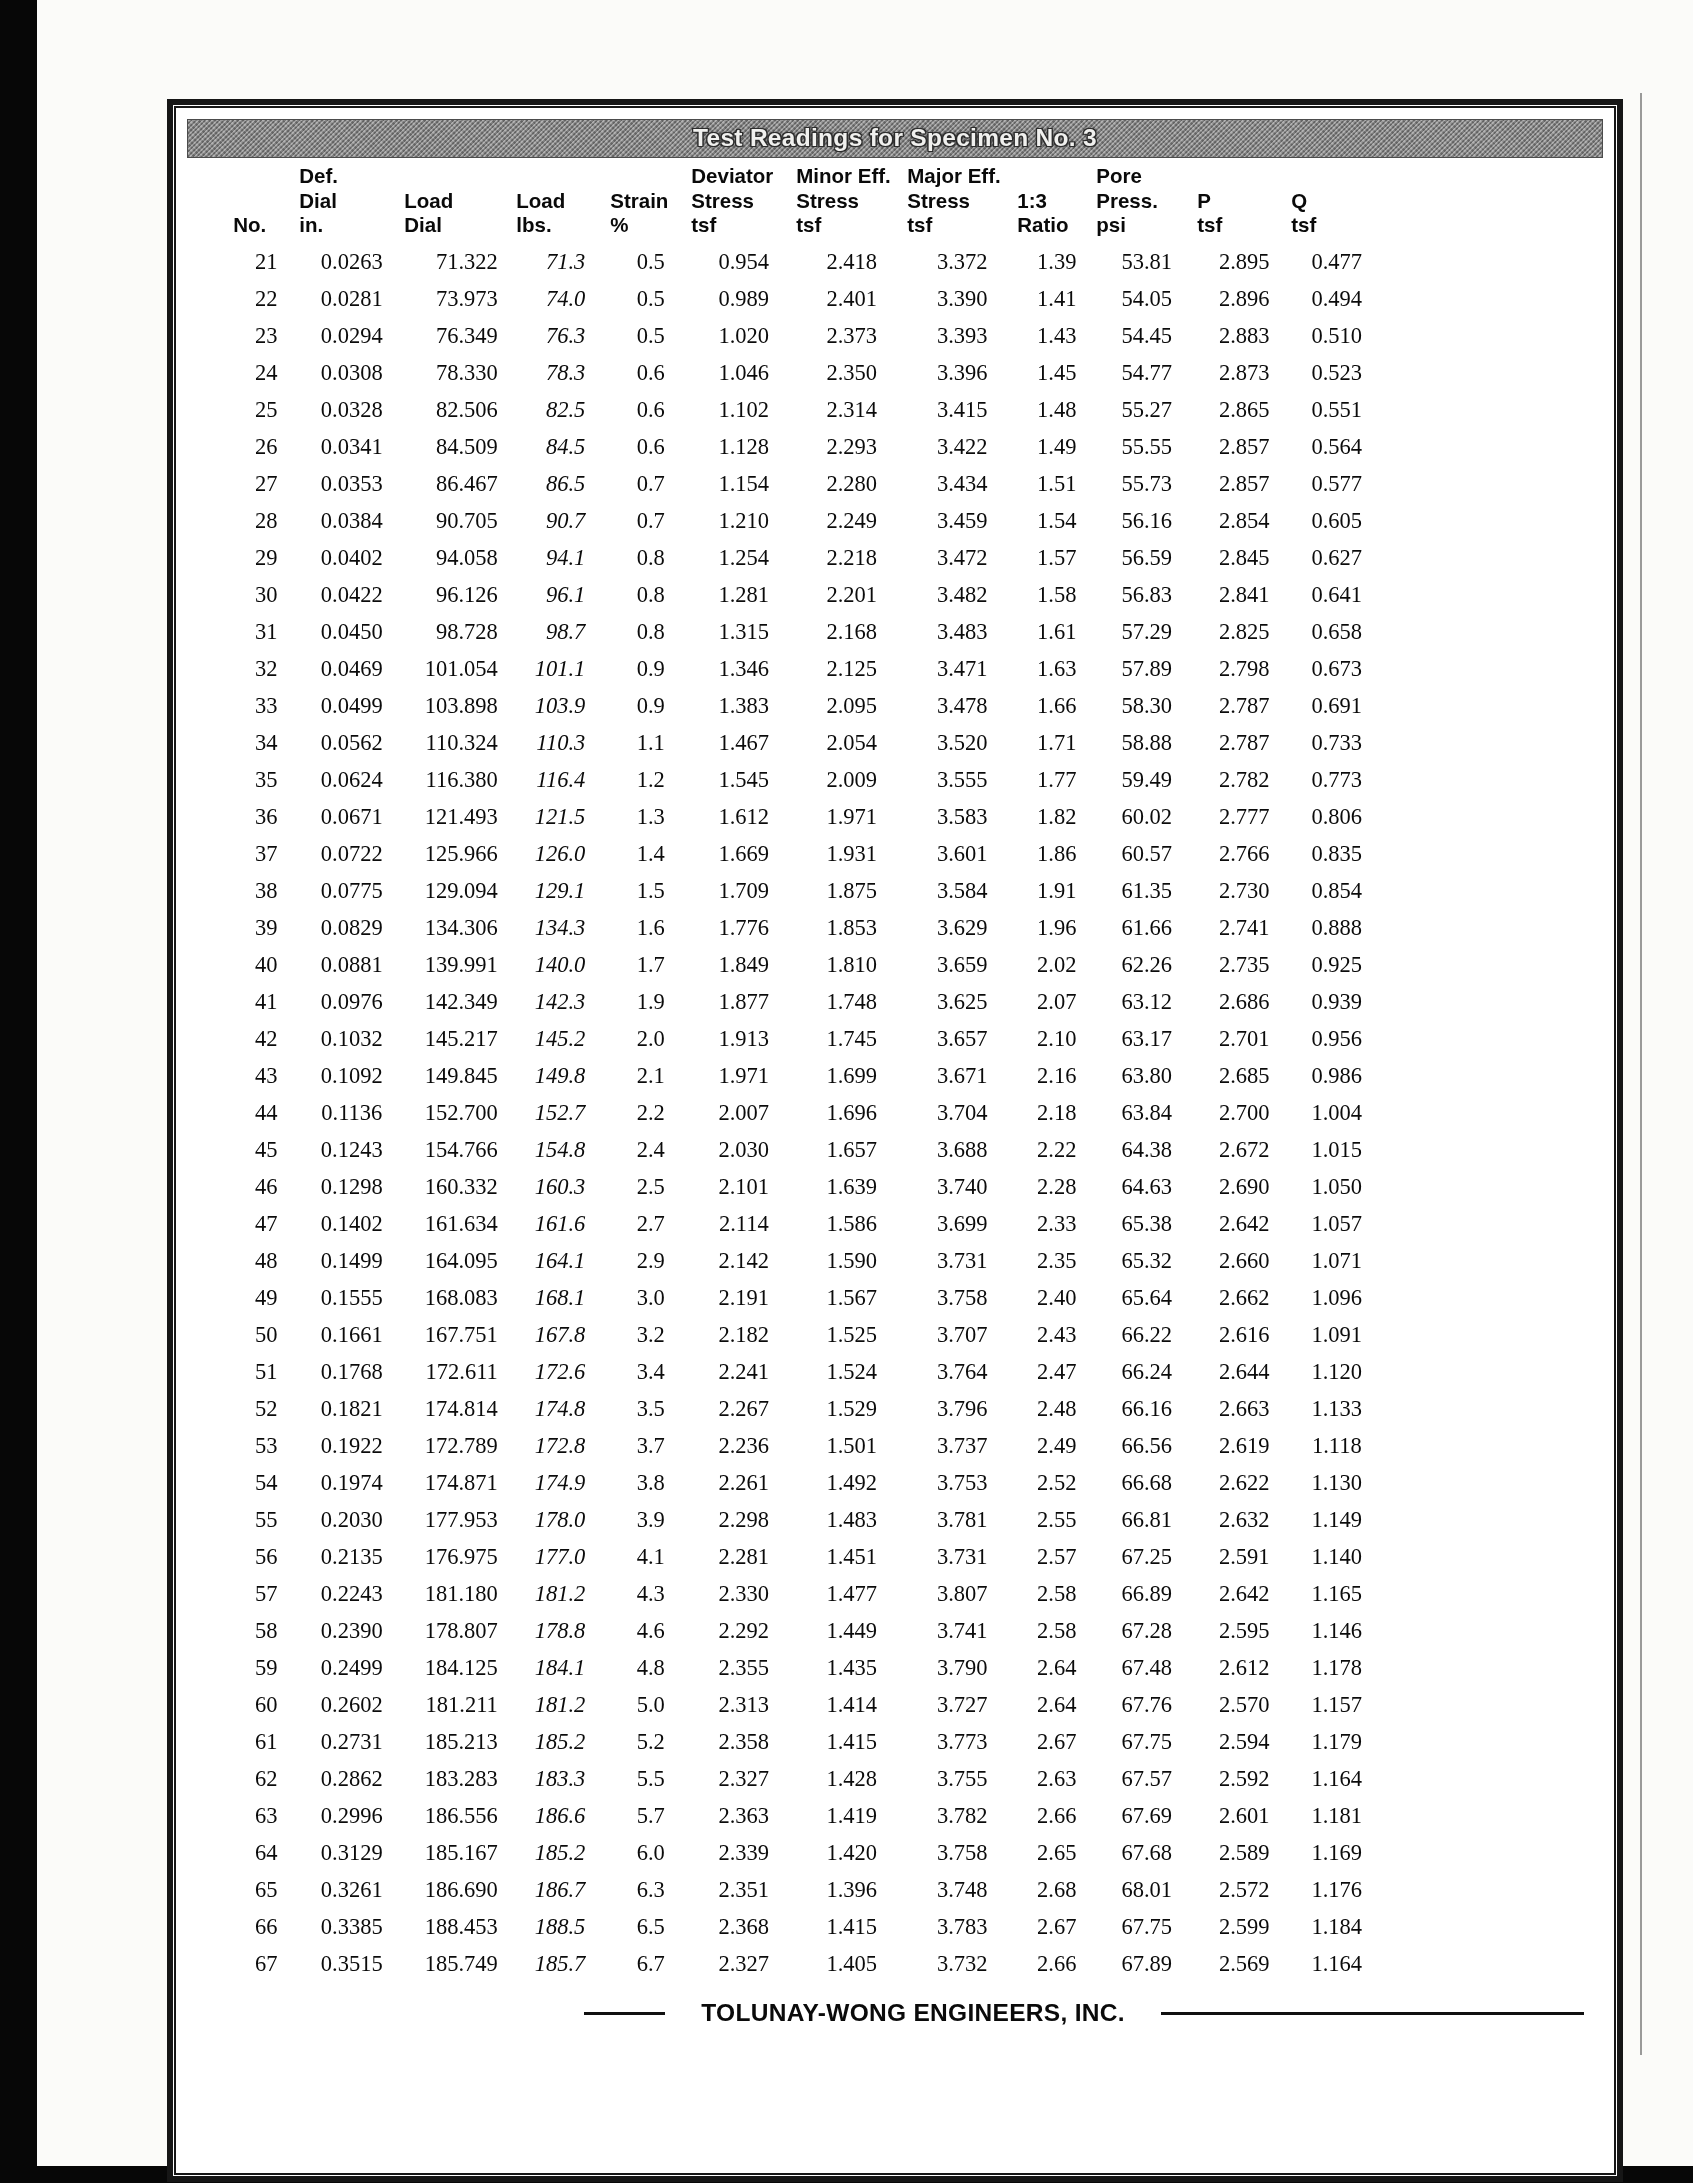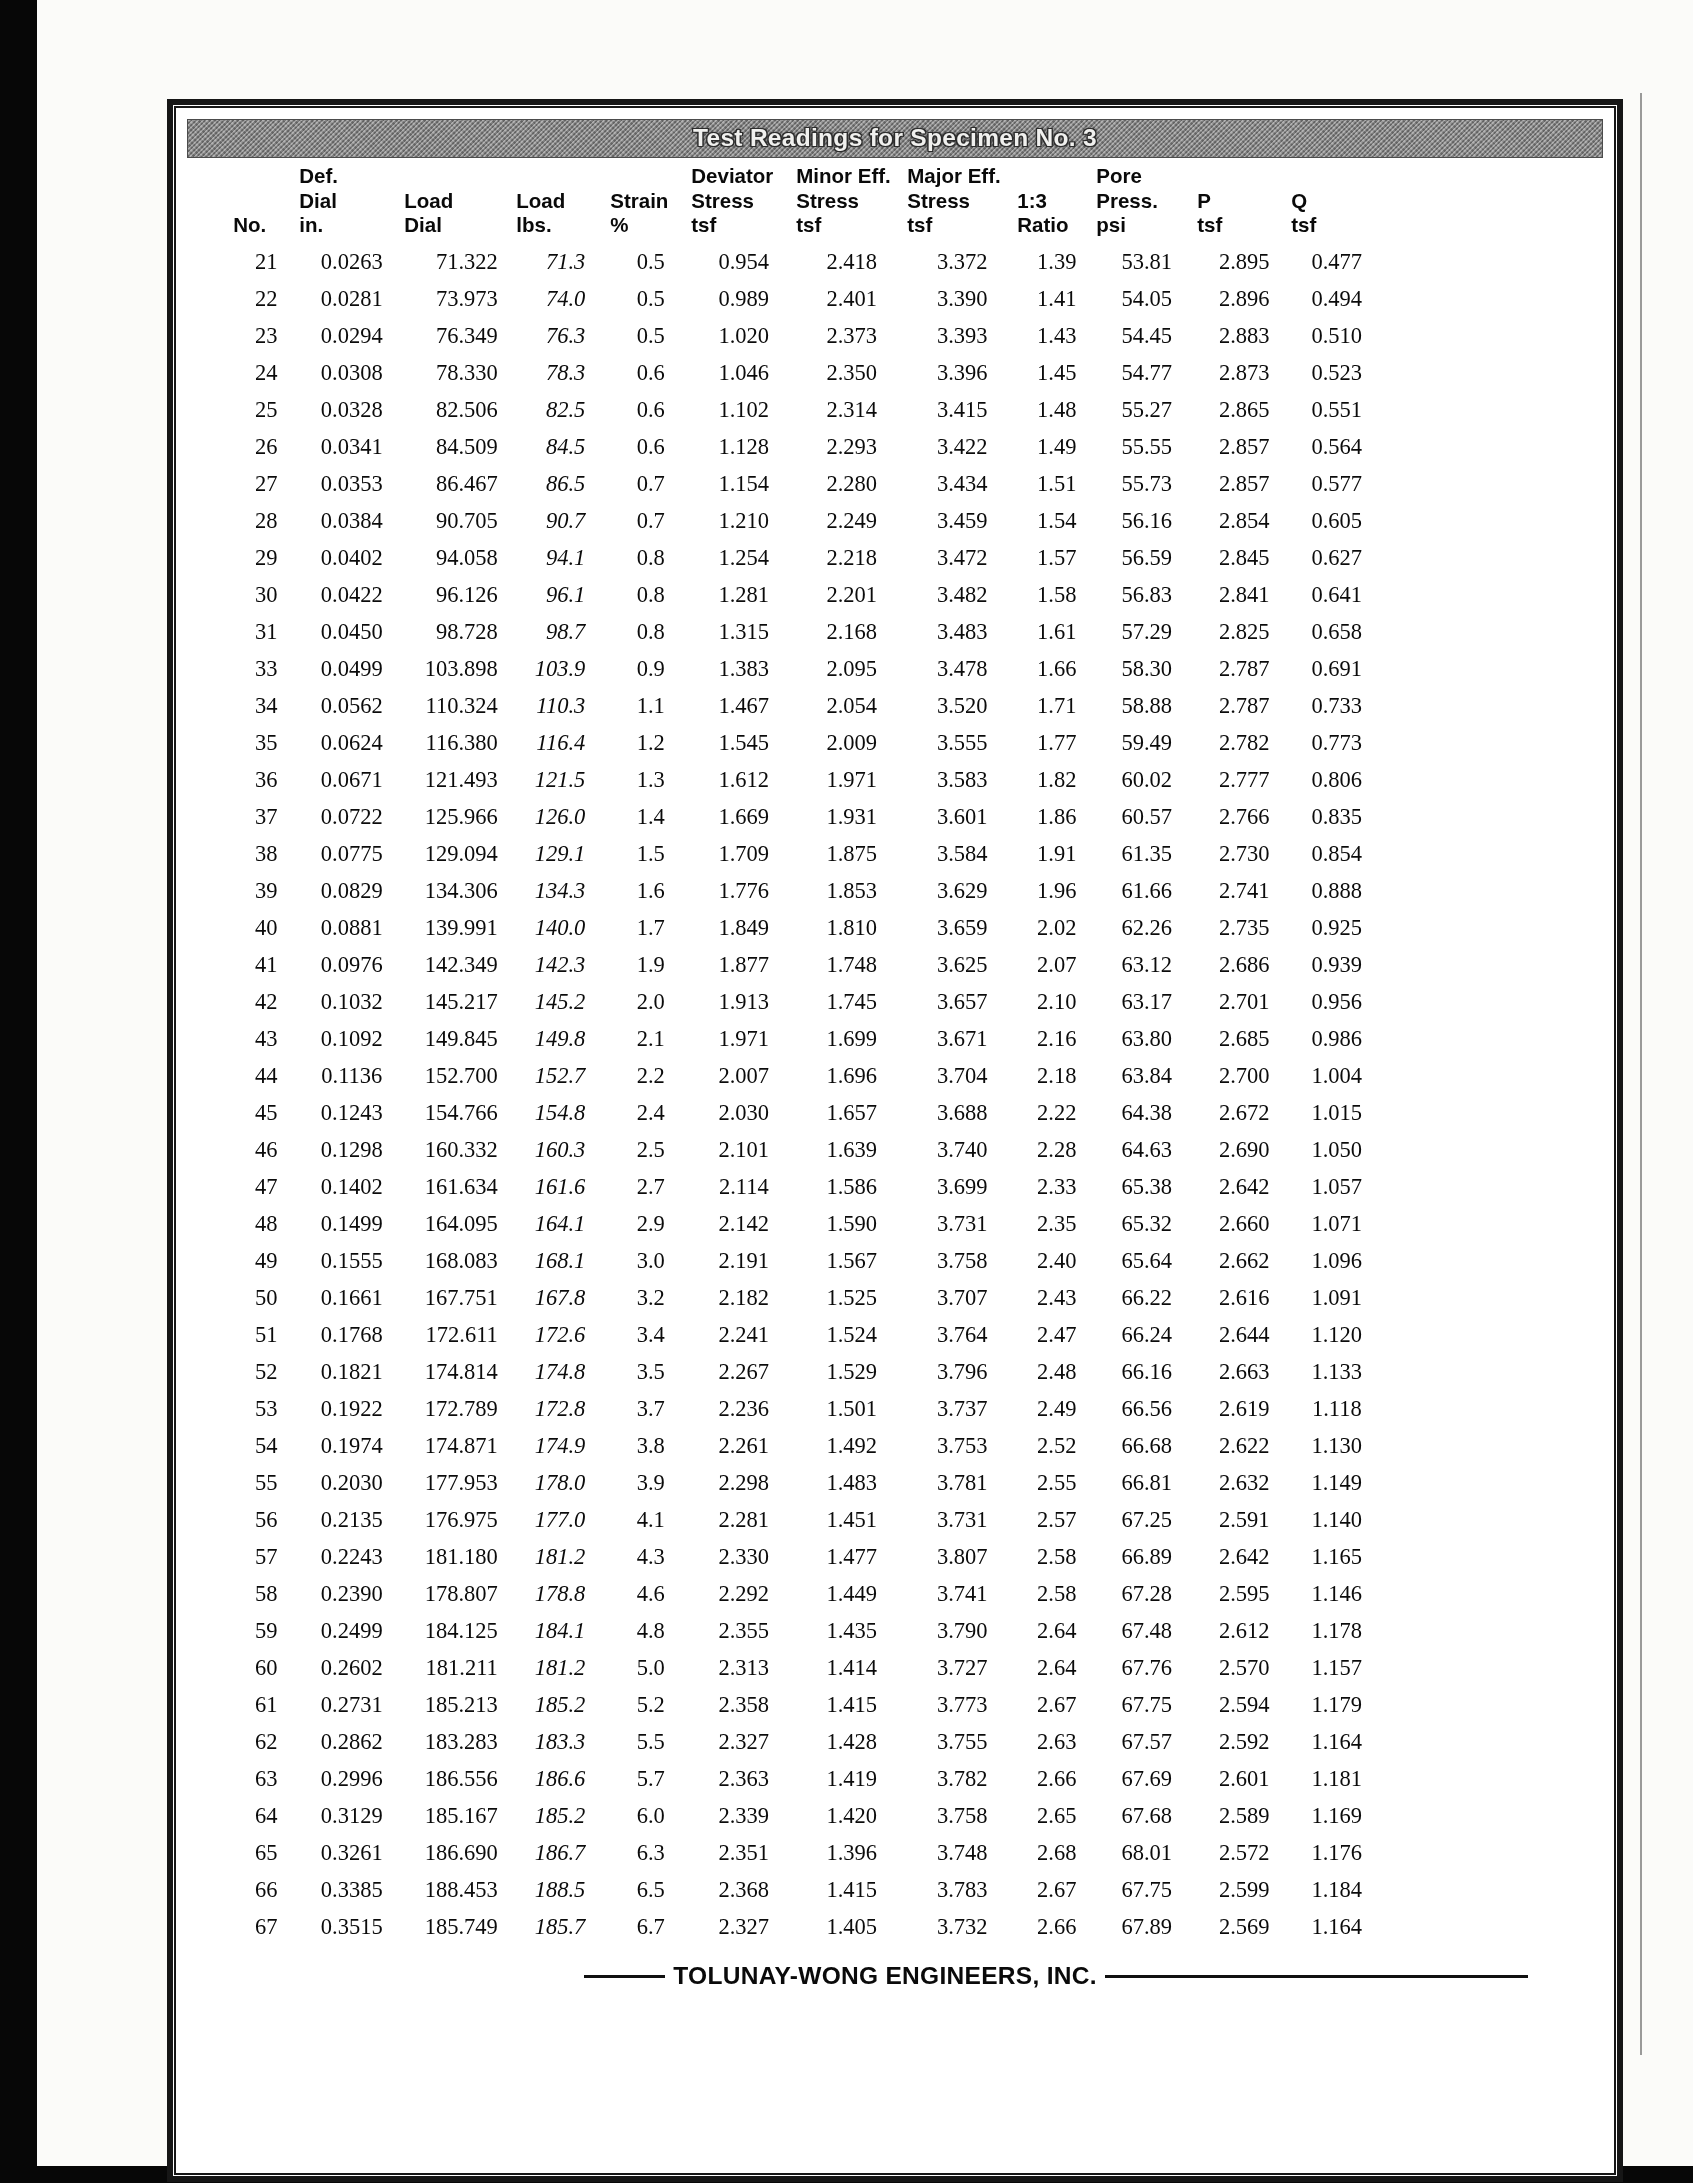--- a/index.html
+++ b/index.html
@@ -96,20 +96,21 @@
   }
   
   td:nth-child(3) { text-align: right; padding-right: 18.5px; }
   td:nth-child(4) { text-align: right; padding-right: 25px; font-style: italic; }
 
   
   .footer {
     display: flex;
     align-items: center;
     margin-top: 17px;
+    gap: 28px;
   }
   .rule { height: 3.3px; background: #101010; flex: 0 0 auto; }
   .rule-left  { margin-left: 408px; width: 81px; }
   .rule-right { width: 423px; }
   .footer-text {
     font-family: "Liberation Sans", sans-serif;
     font-weight: 700;
     font-size: 24.5px;
     letter-spacing: 0.3px;
     color: #0a0a0a;
@@ -351,20 +352,34 @@
             <td>0.8</td>
             <td>1.315</td>
             <td>2.168</td>
             <td>3.483</td>
             <td>1.61</td>
             <td>57.29</td>
             <td>2.825</td>
             <td>0.658</td>
           </tr>
           <tr>
+            <td>32</td>
+            <td>0.0469</td>
+            <td>101.054</td>
+            <td>101.1</td>
+            <td>0.9</td>
+            <td>1.346</td>
+            <td>2.125</td>
+            <td>3.471</td>
+            <td>1.63</td>
+            <td>57.89</td>
+            <td>2.798</td>
+            <td>0.673</td>
+          </tr>
+          <tr>
             <td>33</td>
             <td>0.0499</td>
             <td>103.898</td>
             <td>103.9</td>
             <td>0.9</td>
             <td>1.383</td>
             <td>2.095</td>
             <td>3.478</td>
             <td>1.66</td>
             <td>58.30</td>

